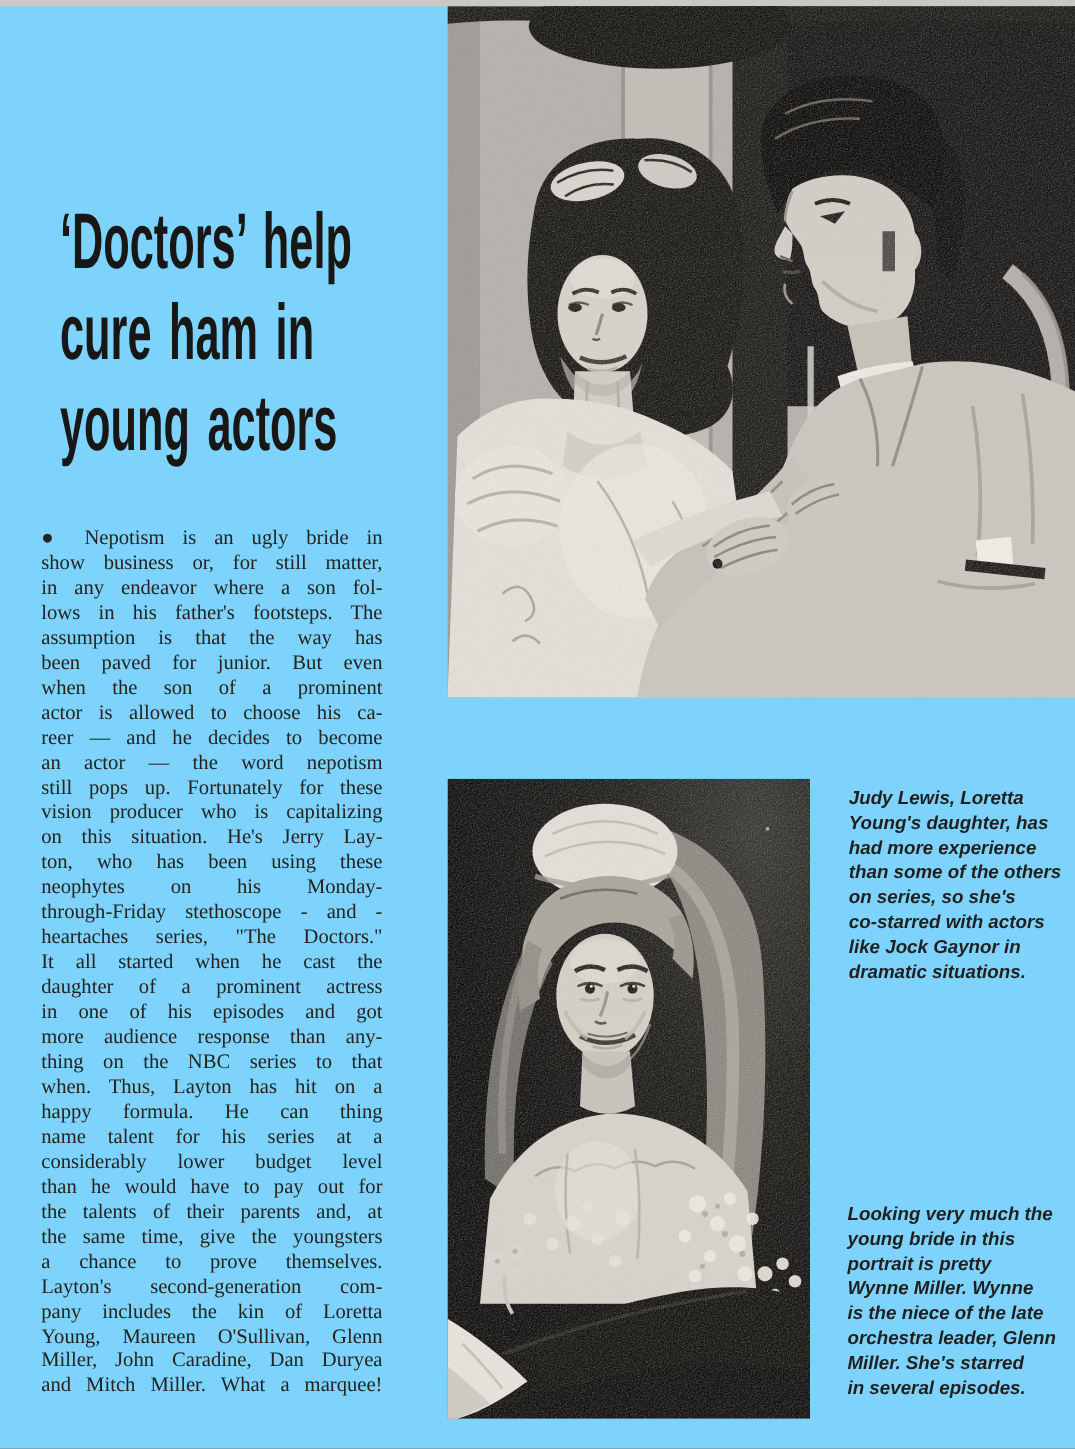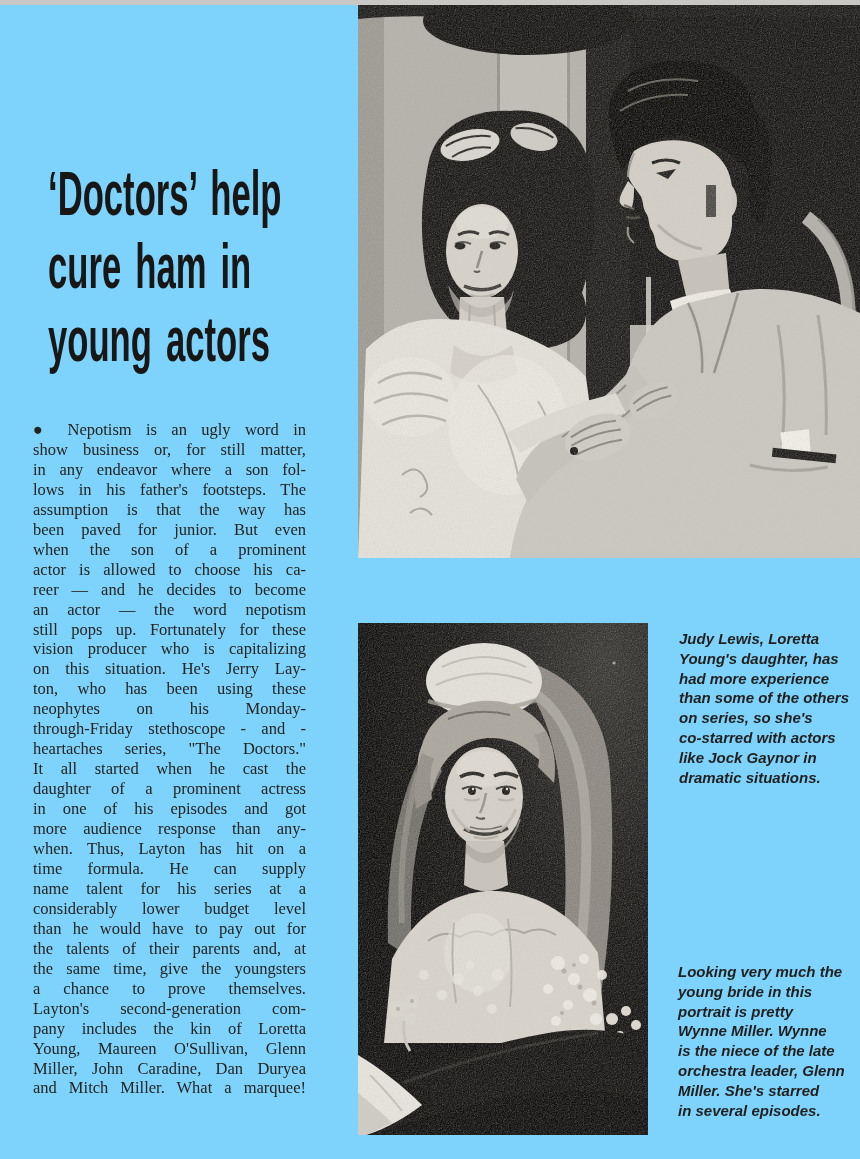--- a/index.html
+++ b/index.html
@@ -27,43 +27,44 @@
 <div class="page">
   <div class="top-edge"></div>
 
   <section class="headline">
       <div class="hline">‘Doctors’ help</div>
       <div class="hline">cure ham in</div>
       <div class="hline">young actors</div>
     </section>
 
   <section class="article">
-      <div class="aline">● Nepotism is an ugly word in</div>
+      <div class="aline">● Nepotism is an ugly bride in</div>
       <div class="aline">show business or, for still matter,</div>
       <div class="aline">in any endeavor where a son fol-</div>
       <div class="aline">lows in his father's footsteps. The</div>
       <div class="aline">assumption is that the way has</div>
       <div class="aline">been paved for junior. But even</div>
       <div class="aline">when the son of a prominent</div>
       <div class="aline">actor is allowed to choose his ca-</div>
       <div class="aline">reer — and he decides to become</div>
       <div class="aline">an actor — the word nepotism</div>
       <div class="aline">still pops up. Fortunately for these</div>
       <div class="aline">vision producer who is capitalizing</div>
       <div class="aline">on this situation. He's Jerry Lay-</div>
       <div class="aline">ton, who has been using these</div>
       <div class="aline">neophytes on his Monday-</div>
       <div class="aline">through-Friday stethoscope - and -</div>
       <div class="aline">heartaches series, "The Doctors."</div>
       <div class="aline">It all started when he cast the</div>
       <div class="aline">daughter of a prominent actress</div>
       <div class="aline">in one of his episodes and got</div>
       <div class="aline">more audience response than any-</div>
+      <div class="aline">thing on the NBC series to that</div>
       <div class="aline">when. Thus, Layton has hit on a</div>
-      <div class="aline">time formula. He can supply</div>
+      <div class="aline">happy formula. He can thing</div>
       <div class="aline">name talent for his series at a</div>
       <div class="aline">considerably lower budget level</div>
       <div class="aline">than he would have to pay out for</div>
       <div class="aline">the talents of their parents and, at</div>
       <div class="aline">the same time, give the youngsters</div>
       <div class="aline">a chance to prove themselves.</div>
       <div class="aline">Layton's second-generation com-</div>
       <div class="aline">pany includes the kin of Loretta</div>
       <div class="aline">Young, Maureen O'Sullivan, Glenn</div>
       <div class="aline">Miller, John Caradine, Dan Duryea</div>

